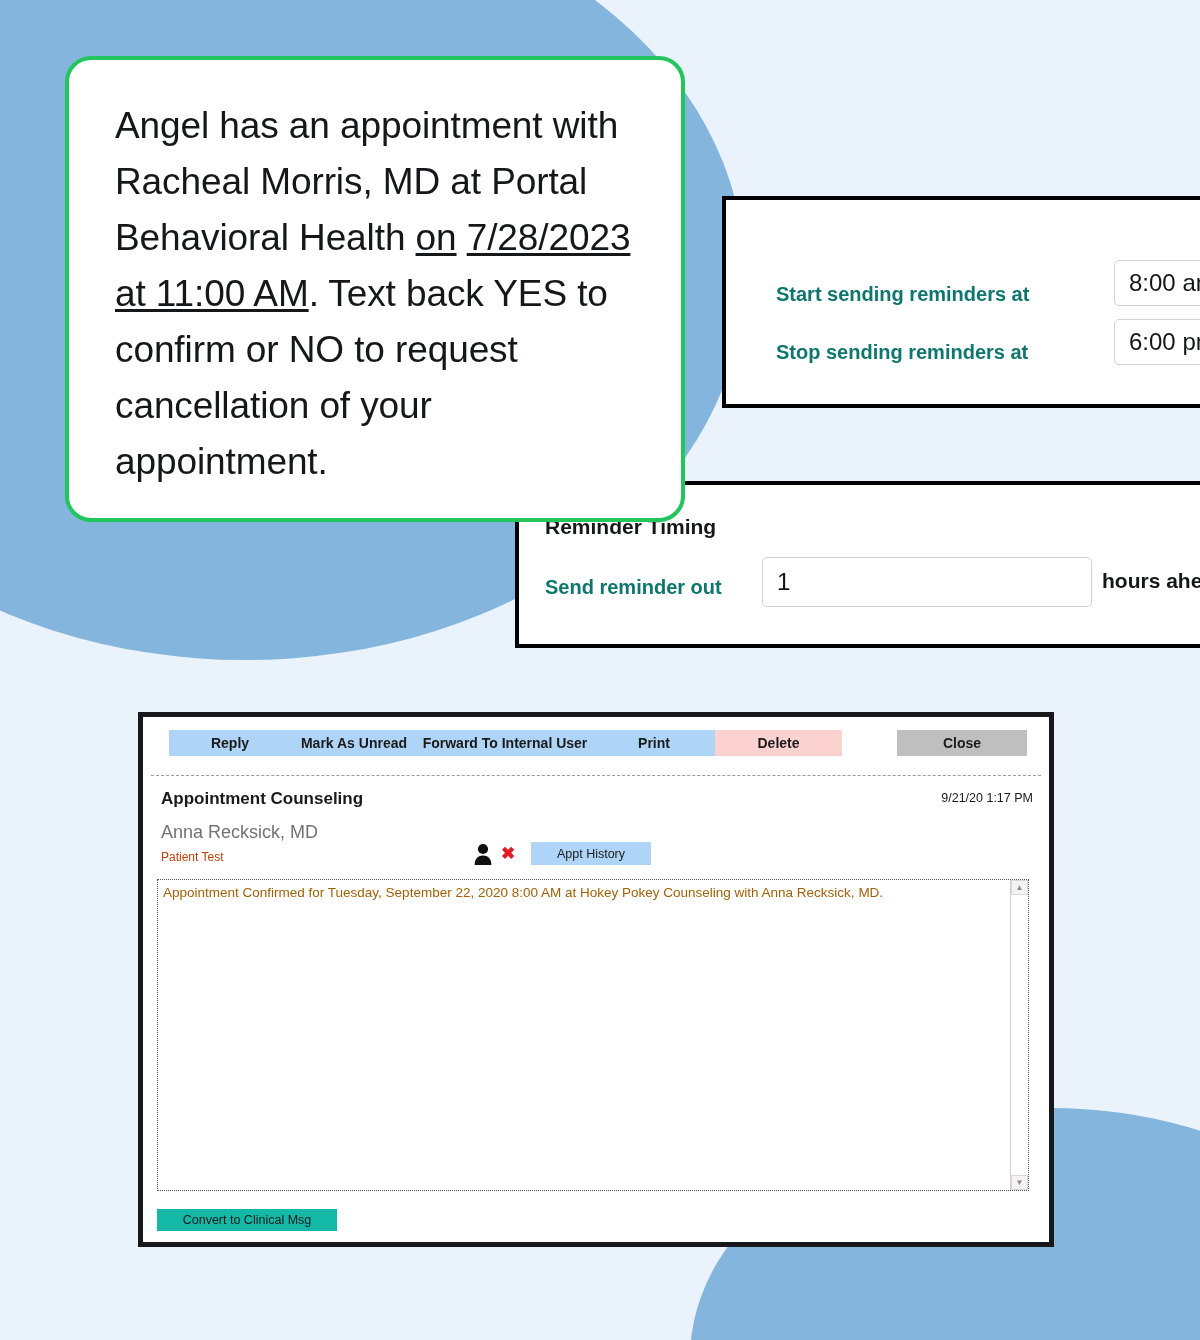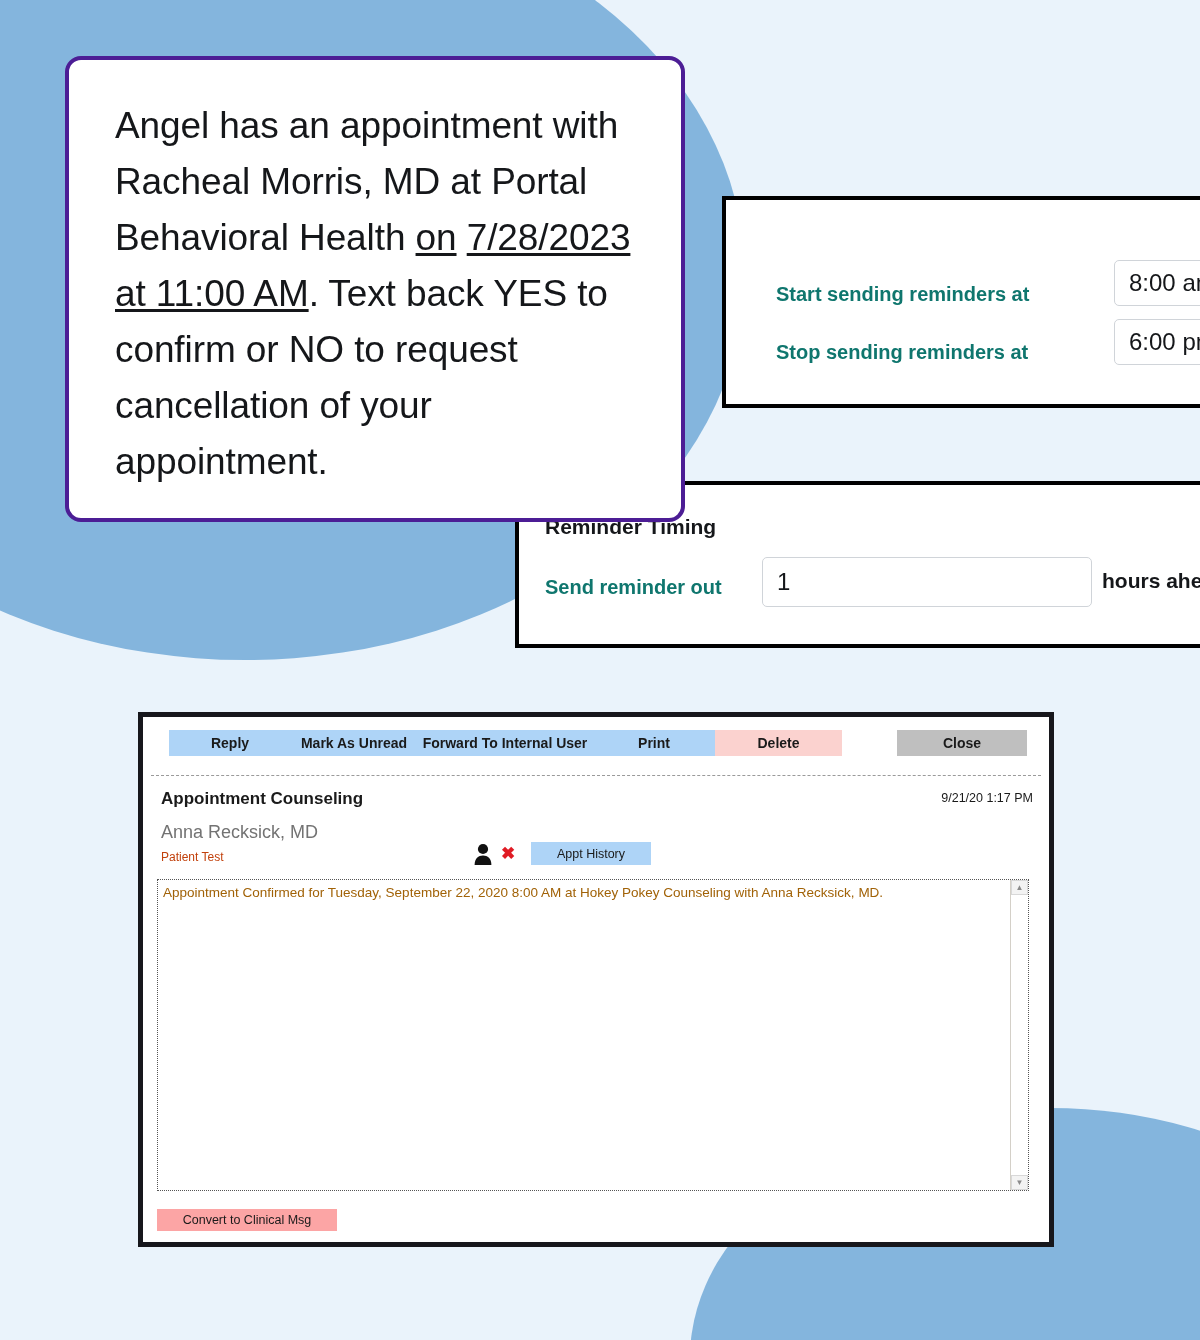--- a/index.html
+++ b/index.html
@@ -35,22 +35,22 @@
   }
 
   
   #sms-bubble {
     position: absolute;
     left: 65px;
     top: 56px;
     width: 620px;
     height: 466px;
     background: #ffffff;
-    border: 4px solid #4c1d95;
-    border-radius: 16px;
+    border: 4px solid #22c55e;
+    border-radius: 26px;
     box-sizing: border-box;
     z-index: 30;
   }
   #sms-bubble-text {
     position: absolute;
     left: 46px;
     top: 38px;
     right: 36px;
     font-size: 37px;
     line-height: 56px;
@@ -326,21 +326,21 @@
   }
   #sb-up { top: 0; }
   #sb-down { bottom: 0; }
 
   #btn-convert {
     position: absolute;
     left: 14px;
     top: 492px;
     width: 180px;
     height: 22px;
-    background: #fca5a5;
+    background: #14b8a6;
     display: flex;
     align-items: center;
     justify-content: center;
     font-size: 12.5px;
     color: #1a1a1a;
     cursor: pointer;
   }
 </style>
 </head>
 <body>

